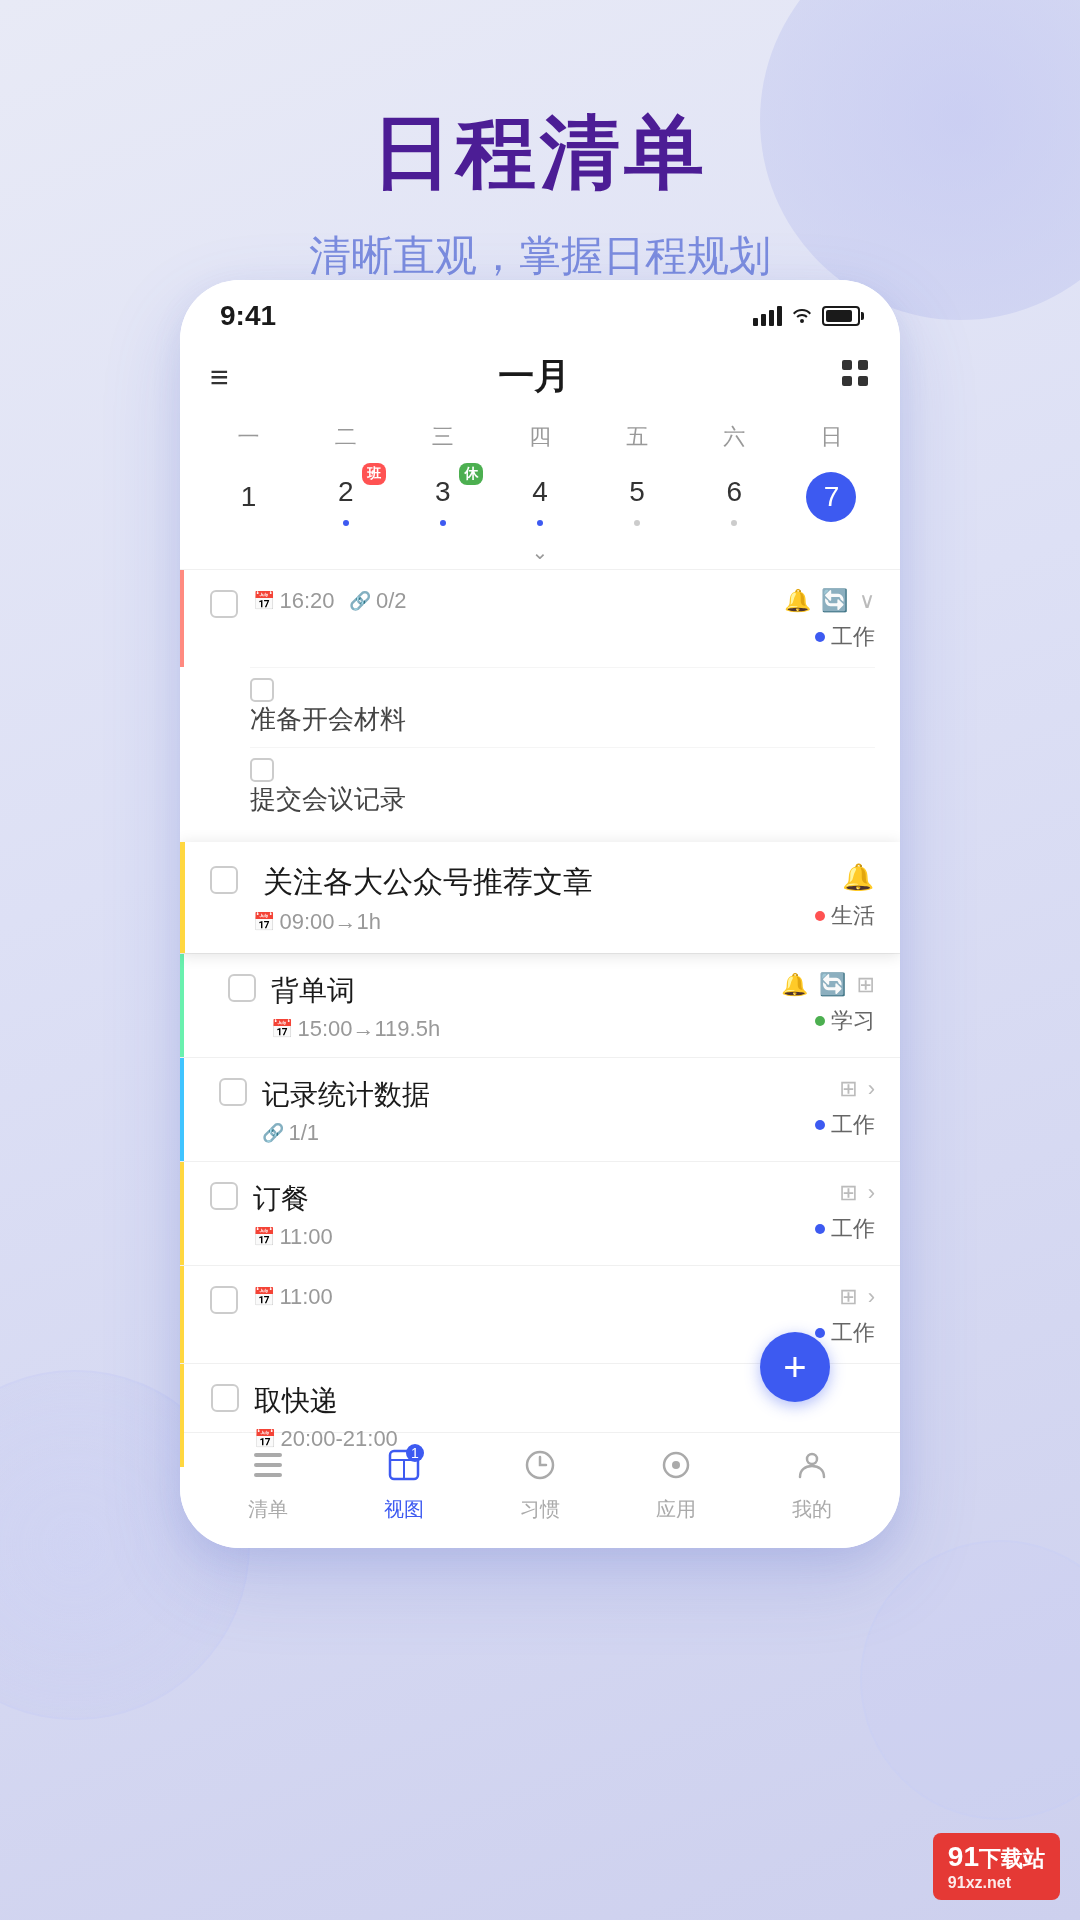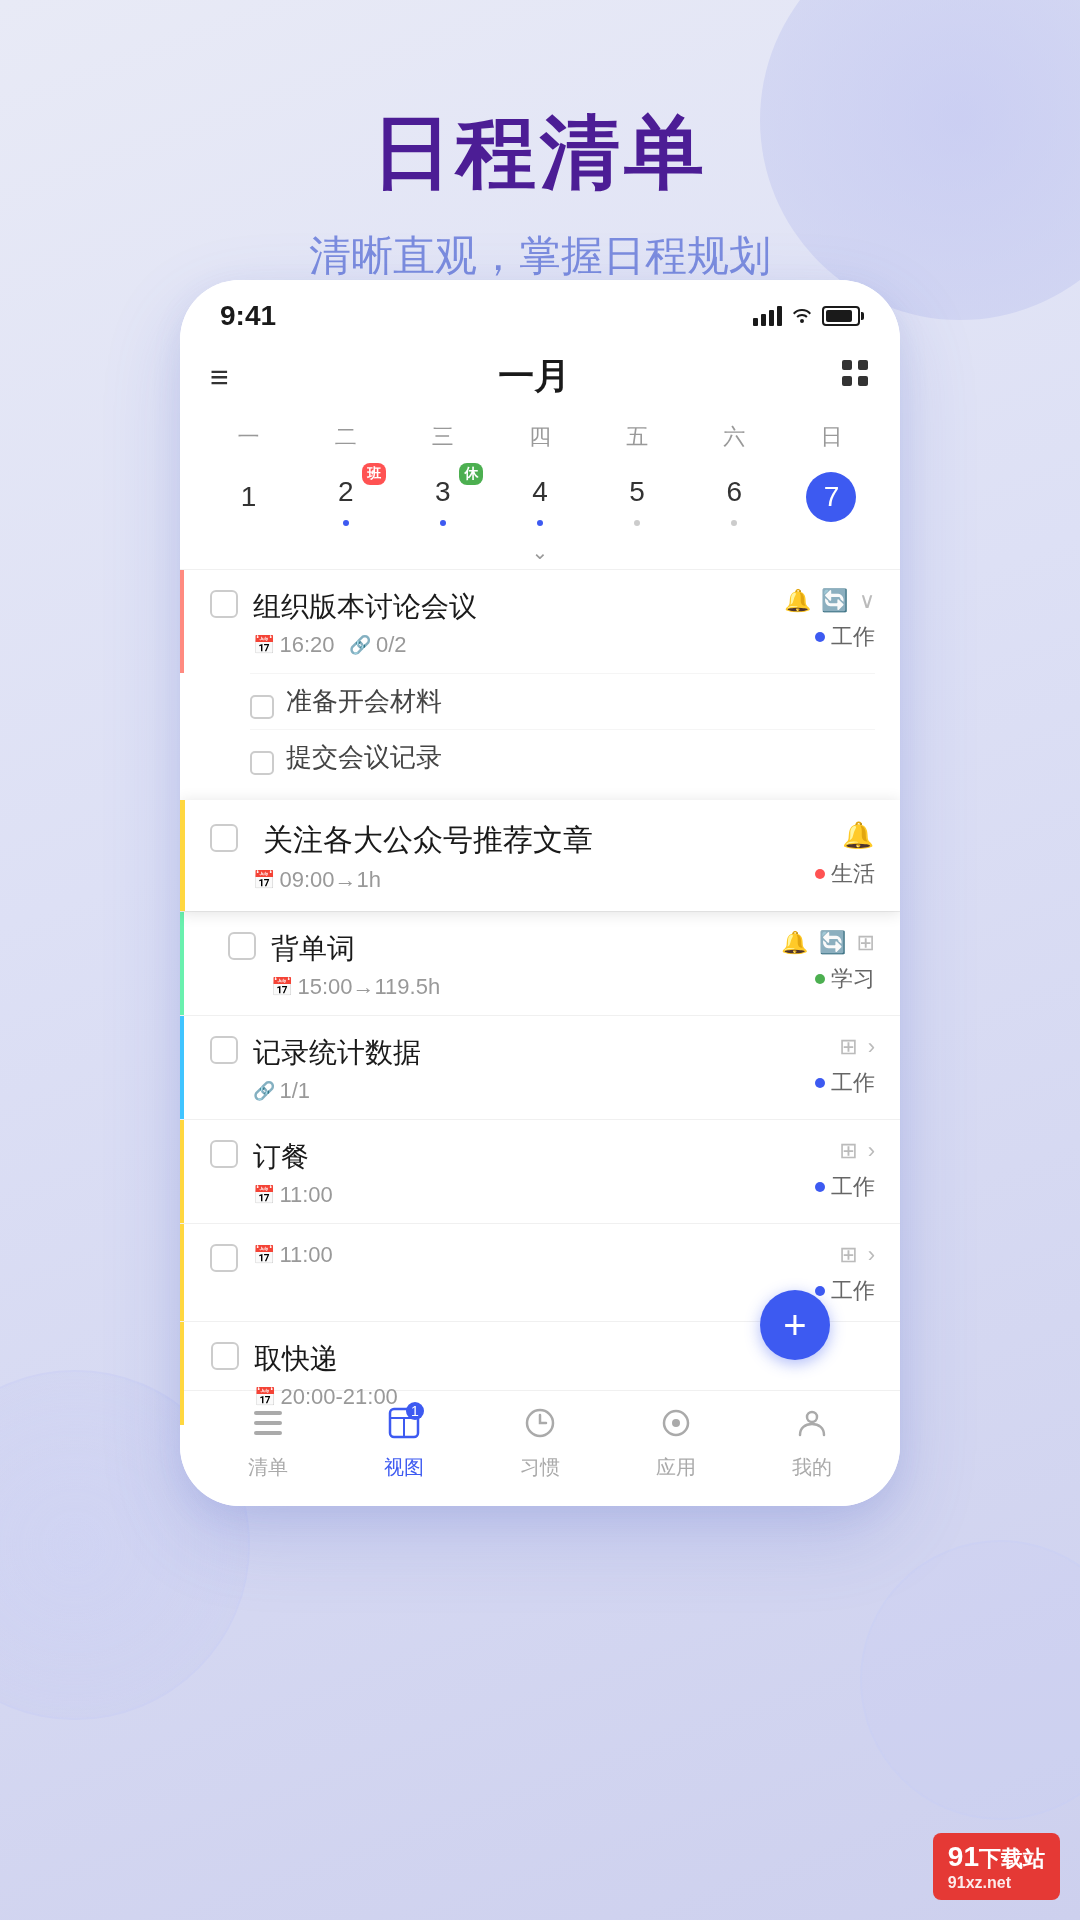--- a/index.html
+++ b/index.html
@@ -296,23 +296,24 @@
       color: #bbb;
     }
 
     
     .sub-tasks {
       padding: 0 25px 15px 70px;
       background: #fff;
     }
     .sub-task-item {
       display: flex;
-      align-items: flex-end;
+      align-items: flex-start;
       padding: 10px 0;
       border-top: 1px solid #f5f5f5;
+      flex-direction: column;
     }
     .sub-checkbox {
       width: 24px;
       height: 24px;
       border: 2px solid #ccc;
       border-radius: 5px;
       flex-shrink: 0;
       margin-right: 12px;
     }
     .sub-task-title {
@@ -522,21 +523,20 @@
       <div class="date-number selected">7</div>
     </div>
   </div>
 
   <div class="expand-arrow">⌄</div>
 
   <div class="task-item" style="padding-left:30px;">
     <div class="left-border border-pink"></div>
     <div class="task-checkbox"></div>
     <div class="task-content">
-      <div class="task-title">组织版本讨论会议</div>
       <div class="task-meta">
         <div class="task-meta-item">
           <span style="font-size:18px;">📅</span>
           <span>16:20</span>
         </div>
         <div class="task-meta-item">
           <span style="font-size:18px;">🔗</span>
           <span>0/2</span>
         </div>
       </div>
@@ -604,21 +604,21 @@
         <span class="action-icon">🔄</span>
         <span class="action-icon">⊞</span>
       </div>
       <div class="task-tag">
         <div class="tag-dot" style="background:#4caf50;"></div>
         <span>学习</span>
       </div>
     </div>
   </div>
 
-  <div class="task-item" style="padding-left:30px;">
+  <div class="task-item" style="padding-left:39px;">
     <div class="left-border" style="background:#40c4ff;"></div>
     <div class="task-checkbox"></div>
     <div class="task-content">
       <div class="task-title">记录统计数据</div>
       <div class="task-meta">
         <div class="task-meta-item">
           <span style="font-size:18px;">🔗</span>
           <span>1/1</span>
         </div>
       </div>

